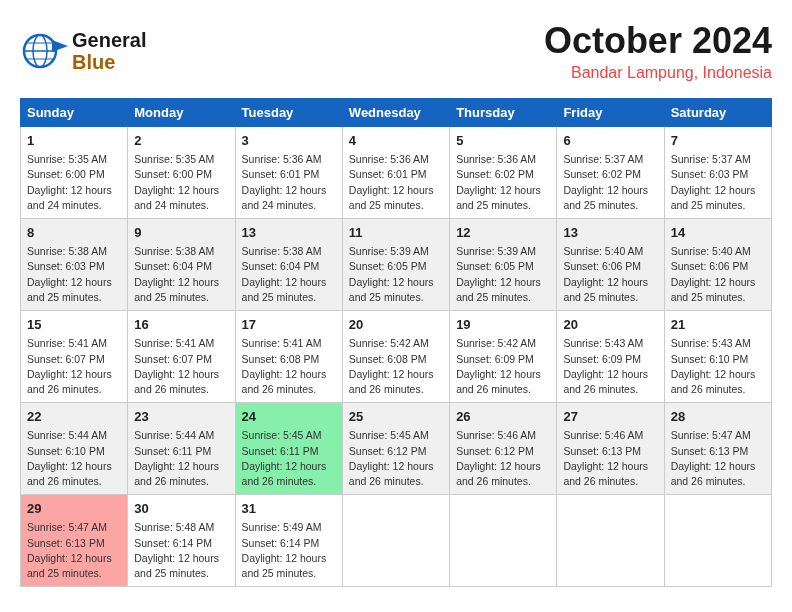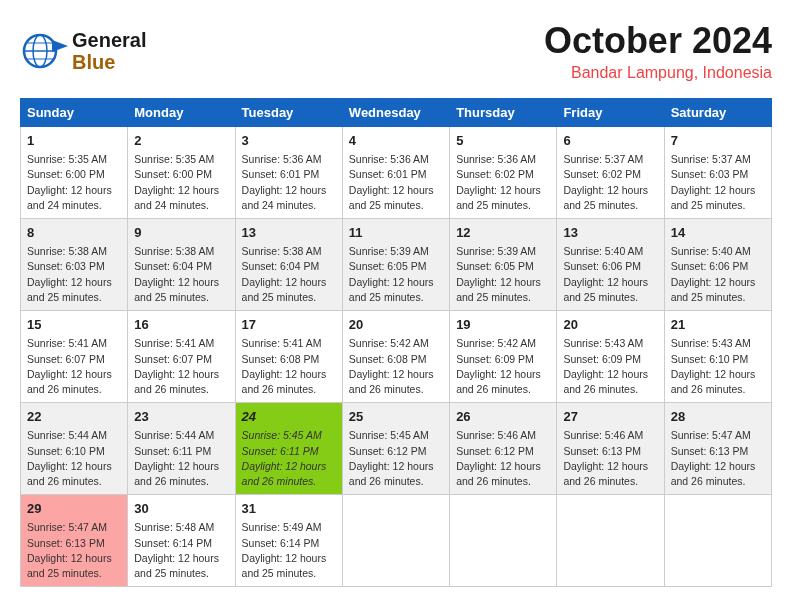--- a/index.html
+++ b/index.html
@@ -280,21 +280,21 @@
 Daylight: 12 hours
 and 26 minutes.</div>
         </td>
         <td style="background-color: rgb(240, 240, 240); height: 80px;">
           <span class="day-num">23</span>
           <div class="day-info" style="white-space: pre-line;">Sunrise: 5:44 AM
 Sunset: 6:11 PM
 Daylight: 12 hours
 and 26 minutes.</div>
         </td>
-        <td style="background-color: #84cc16; height: 80px; font-style: italic;">
+        <td style="background-color: #86efac; height: 80px;">
           <span class="day-num">24</span>
           <div class="day-info" style="white-space: pre-line;">Sunrise: 5:45 AM
 Sunset: 6:11 PM
 Daylight: 12 hours
 and 26 minutes.</div>
         </td>
         <td style="background-color: rgb(240, 240, 240); height: 80px;">
           <span class="day-num">25</span>
           <div class="day-info" style="white-space: pre-line;">Sunrise: 5:45 AM
 Sunset: 6:12 PM

